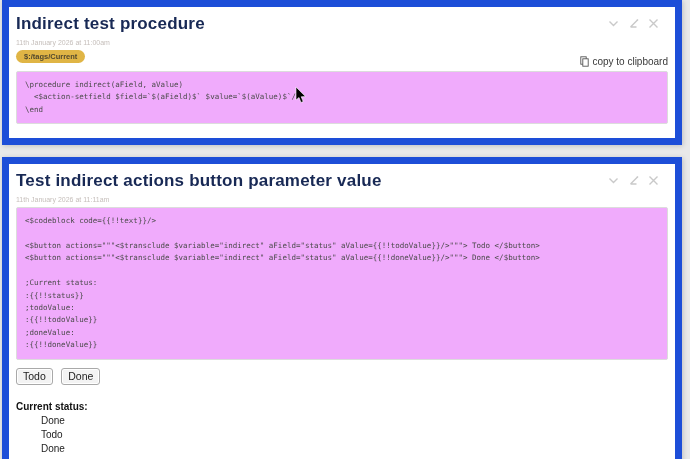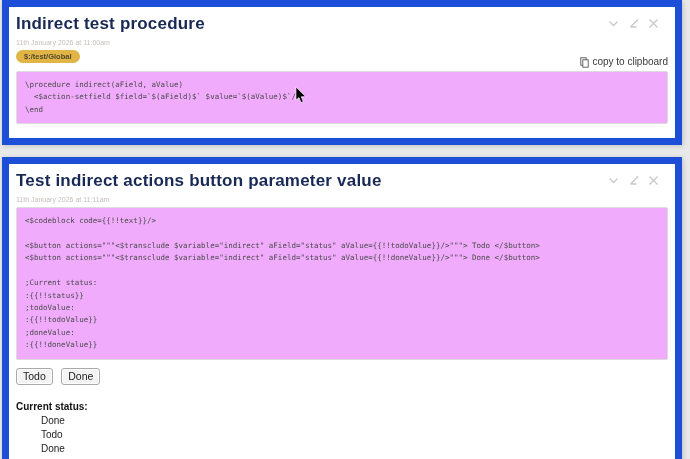--- a/index.html
+++ b/index.html
@@ -37,21 +37,21 @@
     margin-top:3px;min-height:18px;
   }
   .tag-pill{
     display:inline-block;
     background:#e0b545;color:#51482e;
     font-size:7.5px;font-weight:600;line-height:9px;
     padding:2px 8px 2px 8px;border-radius:8px;
     cursor:pointer;
   }
   .copy-btn{
-    display:inline-flex;align-items:flex-end;gap:3px;
+    display:inline-flex;align-items:flex-start;gap:3px;
     align-self:flex-end;
     font-size:10px;color:#3a3a3a;cursor:pointer;line-height:12px;
   }
   pre.code{
     margin:3px 0 0 0;
     background:#f0abfc;
     border:1px solid #dcdcdc;
     border-radius:2px;
     padding:7px 8px;
     font-family:"DejaVu Sans Mono", monospace;
@@ -90,21 +90,21 @@
         <path d="M10.5 3 L3.5 10 M3.5 10 L9.5 10" fill="none" stroke="#c9c9c9" stroke-width="1.4"></path>
         <path d="M10 2.4 L11 3.4" fill="none" stroke="#c9c9c9" stroke-width="1.4"></path>
       </svg>
       <svg width="13" height="13" viewBox="0 0 13 13">
         <path d="M2.5 2.5 L10.5 10.5 M10.5 2.5 L2.5 10.5" fill="none" stroke="#c9c9c9" stroke-width="1.4"></path>
       </svg>
     </div>
     <h1 class="tiddler-title">Indirect test procedure</h1>
     <div class="subtitle">11th January 2026 at 11:00am</div>
     <div class="meta-row">
-      <span class="tag-pill">$:/test/Global</span>
+      <span class="tag-pill">$:/tags/Current</span>
       <span class="copy-btn">
         <svg width="9" height="11" viewBox="0 0 9 11">
           <rect x="0.8" y="0.8" width="5.4" height="7.4" fill="#fff" stroke="#555" stroke-width="0.9"></rect>
           <rect x="2.8" y="2.8" width="5.4" height="7.4" fill="#fff" stroke="#555" stroke-width="0.9"></rect>
         </svg>
         <span>copy to clipboard</span>
       </span>
     </div>
     <pre class="code">\procedure indirect(aField, aValue)
   &lt;$action-setfield $field=`$(aField)$` $value=`$(aValue)$`/&gt;

